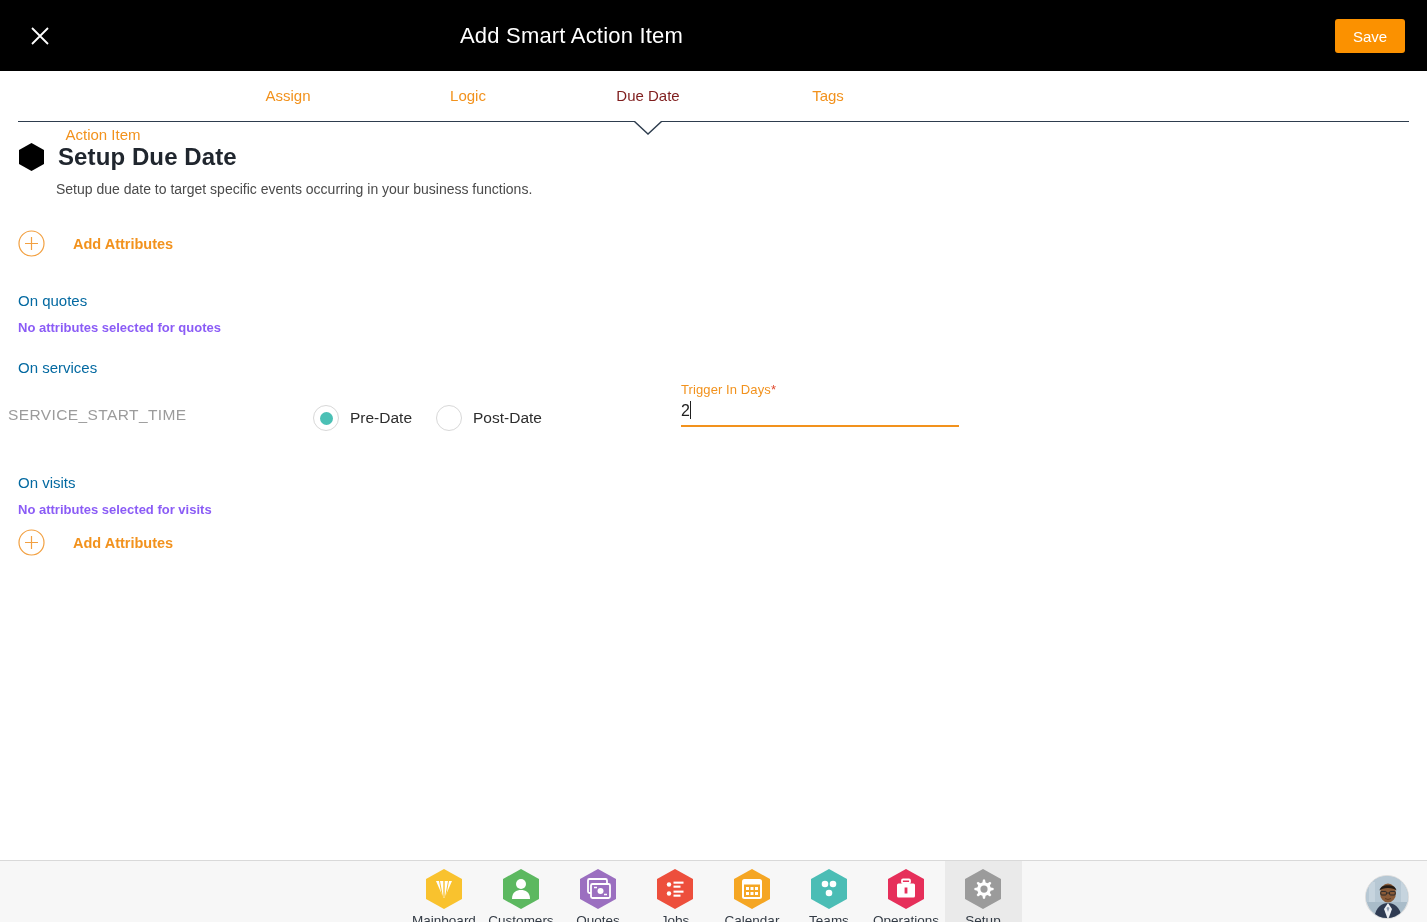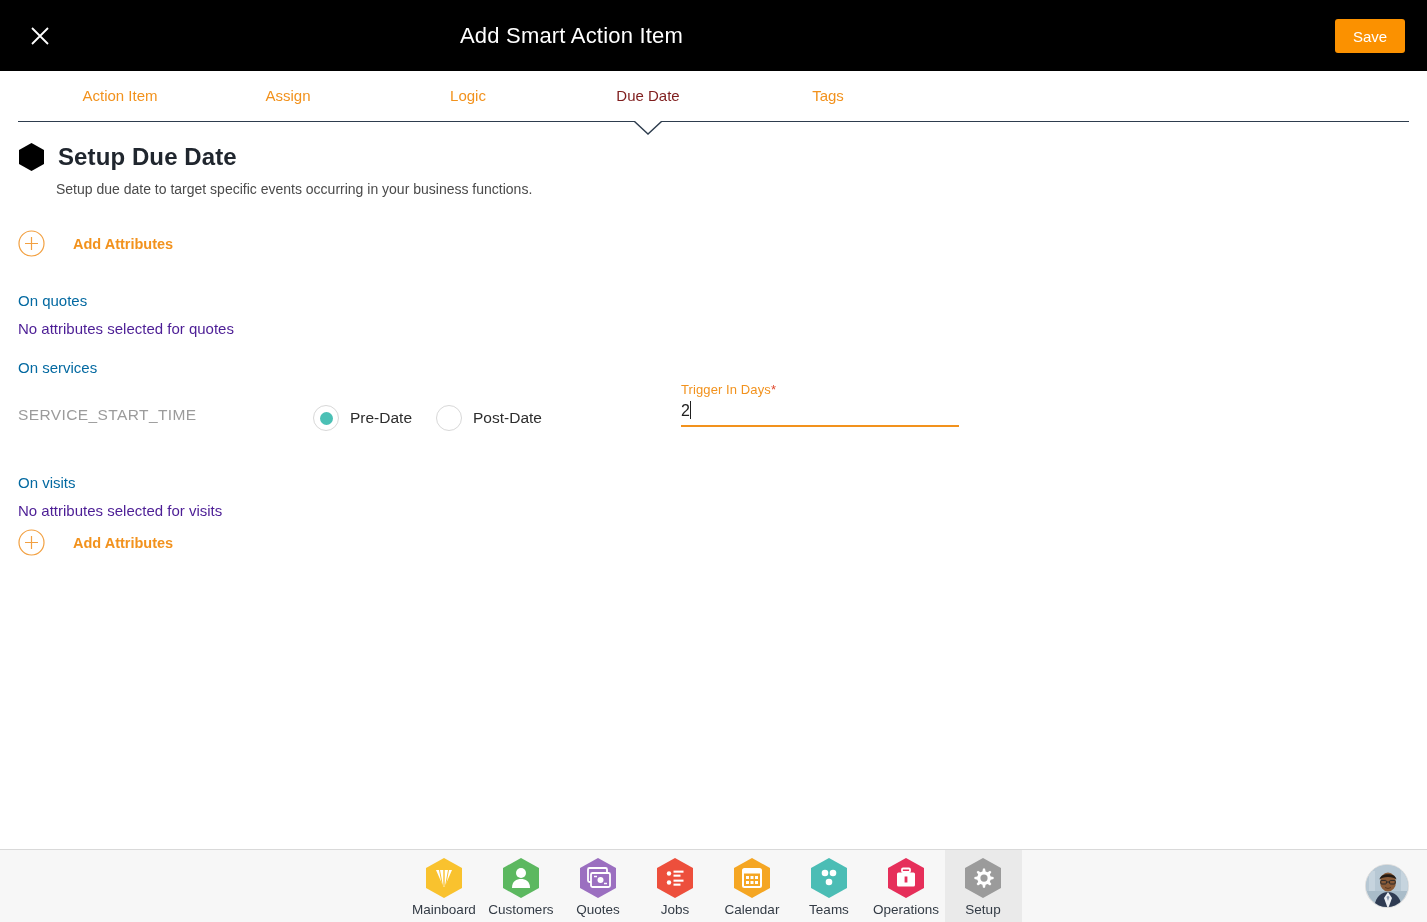--- a/index.html
+++ b/index.html
@@ -84,26 +84,26 @@
   }
   .add-attr .circ { width:27px; height:27px; display:block; }
   .add-attr .lbl { color:#f2921d; font-size:14.5px; font-weight:bold; }
 
   .group-title {
     position:absolute; left:18px;
     font-size:15px; color:#0369a1;
   }
   .group-empty {
     position:absolute; left:18px;
-    font-size:15px; color:#4c1d95;
+    font-size:13px; color:#8b5cf6;font-weight:bold;
   }
 
   .attr-row { position:absolute; left:0; width:100%; height:34px; }
   .attr-name {
-    position:absolute; left:18px; top:5px;
+    position:absolute; left:8px; top:5px;
     font-size:15.5px; color:#9b9b9b; letter-spacing:0.4px;
   }
   .radio-group {
     position:absolute; top:0; display:flex; align-items:center;
   }
   .radio-opt {
     display:flex; align-items:center; gap:11px; cursor:pointer;
   }
   .radio-mark {
     width:26px; height:26px; border-radius:50%;
@@ -132,21 +132,21 @@
     font-size:16px; color:#202020; line-height:24px;
     display:inline-block;
   }
   .caret {
     display:inline-block; width:1px; height:18px;
     background:#202020; vertical-align:-3px; margin-left:0px;
   }
 
   
   .bottombar {
-    position:absolute; left:0; bottom:0; width:1427px; height:73px;
+    position:absolute; left:0; bottom:0; width:1427px; height:62px;
     background:#f7f7f7; border-top:1px solid #d9d9d9;
   }
   .nav-items {
     position:absolute; left:0; top:0; height:73px; width:1427px;
     display:flex; justify-content:center; align-items:stretch;
   }
   .nav-item {
     width:77px; height:73px; cursor:pointer;
     display:flex; flex-direction:column; align-items:center;
     justify-content:center; gap:3px;
@@ -174,21 +174,21 @@
           <path d="M4 4 L20 20 M20 4 L4 20" stroke="#ffffff" stroke-width="1.8" fill="none"></path>
         </svg>
       </span>
     </div>
     <div class="topbar-title">Add Smart Action Item</div>
     <button class="save-btn">Save</button>
   </div>
 
   <div class="tabs-wrap">
     <div class="tabs" id="tabs-host">
-        <div class="tab" style="left: 120px;">Action Item</div>
+        <div class="tab" style="left: 103px; margin-top: 39px;">Action Item</div>
         <div class="tab" style="left: 288px;">Assign</div>
         <div class="tab" style="left: 468px;">Logic</div>
         <div class="tab active" style="left: 648px;">Due Date</div>
         <div class="tab" style="left: 828px;">Tags</div>
       </div>
     <div class="tab-line"></div>
     <svg class="tab-notch" id="tab-notch" viewBox="0 0 28 14" preserveAspectRatio="none" style="left: 648px;">
       <path d="M0 0 L14 13 L28 0" stroke="#2e3d4e" stroke-width="1.4" fill="#ffffff"></path>
     </svg>
   </div>

